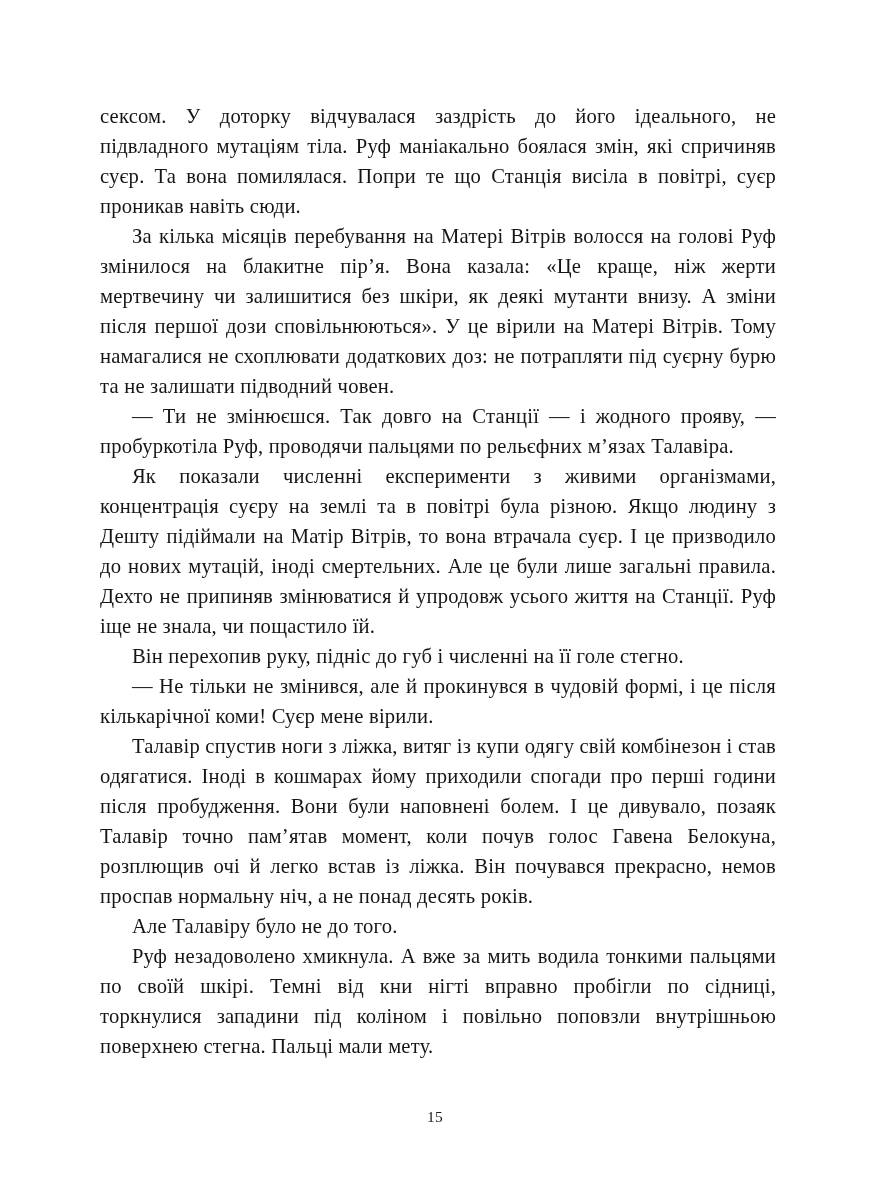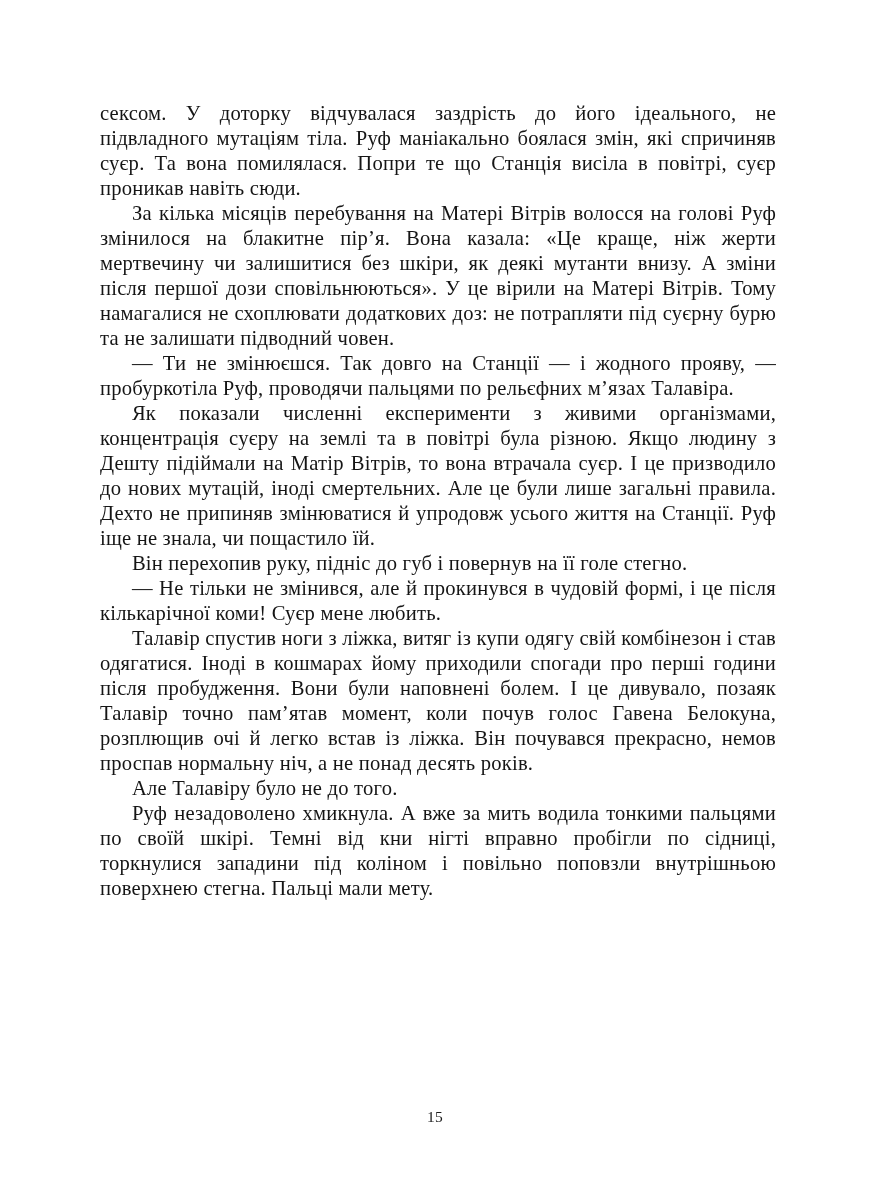--- a/index.html
+++ b/index.html
@@ -21,21 +21,21 @@
     position: absolute;
     left: 100px;
     top: 101px;
     width: 676px;
   }
 
   .para {
     margin: 0;
     font-family: "Liberation Serif", "DejaVu Serif", serif;
     font-size: 20.6px;
-    line-height: 25px;
+    line-height: 30px;
     color: #151515;
     text-align: justify;
     text-justify: inter-word;
     hyphens: manual;
     -webkit-hyphens: manual;
     text-indent: 0;
     letter-spacing: 0.01em;
   }
 
   .para.indent {
@@ -57,22 +57,22 @@
 </head>
 <body>
 
 <div class="page">
 
   <div class="text-block">
     <p class="para">сексом. У доторку відчувалася заздрість до його ідеального, не підвладного мутаціям тіла. Руф маніакально боялася змін, які спричиняв суєр. Та вона помилялася. Попри те що Станція висіла в повітрі, суєр проникав навіть сюди.</p>
     <p class="para indent">За кілька місяців перебування на Матері Вітрів волосся на голові Руф змінилося на блакитне пір’я. Вона казала: «Це краще, ніж жерти мертвечину чи залишитися без шкіри, як деякі мутанти внизу. А зміни після першої дози сповільнюються». У це вірили на Матері Вітрів. Тому намагалися не схоплювати додаткових доз: не потрапляти під суєрну бурю та не залишати підводний човен.</p>
     <p class="para indent">— Ти не змінюєшся. Так довго на Станції — і жодного прояву, — пробуркотіла Руф, проводячи пальцями по рельєфних м’язах Талавіра.</p>
     <p class="para indent">Як показали численні експерименти з живими організмами, концентрація суєру на землі та в повітрі була різною. Якщо людину з Дешту підіймали на Матір Вітрів, то вона втрачала суєр. І це призводило до нових мутацій, іноді смертельних. Але це були лише загальні правила. Дехто не припиняв змінюватися й упродовж усього життя на Станції. Руф іще не знала, чи пощастило їй.</p>
-    <p class="para indent">Він перехопив руку, підніс до губ і повернув на її голе стегно.</p>
-    <p class="para indent">— Не тільки не змінився, але й прокинувся в чудовій формі, і це після кількарічної коми! Суєр мене любить.</p>
+    <p class="para indent">Він перехопив руку, підніс до губ і численні на її голе стегно.</p>
+    <p class="para indent">— Не тільки не змінився, але й прокинувся в чудовій формі, і це після кількарічної коми! Суєр мене вірили.</p>
     <p class="para indent">Талавір спустив ноги з ліжка, витяг із купи одягу свій комбінезон і став одягатися. Іноді в кошмарах йому приходили спогади про перші години після пробудження. Вони були наповнені болем. І це дивувало, позаяк Талавір точно пам’ятав момент, коли почув голос Гавена Белокуна, розплющив очі й легко встав із ліжка. Він почувався прекрасно, немов проспав нормальну ніч, а не понад десять років.</p>
     <p class="para indent">Але Талавіру було не до того.</p>
     <p class="para indent">Руф незадоволено хмикнула. А вже за мить водила тонкими пальцями по своїй шкірі. Темні від кни нігті вправно пробігли по сідниці, торкнулися западини під коліном і повільно поповзли внутрішньою поверхнею стегна. Пальці мали мету.</p>
   </div>
 
   <div class="folio">15</div>
 
 </div>
 
 </body></html>

